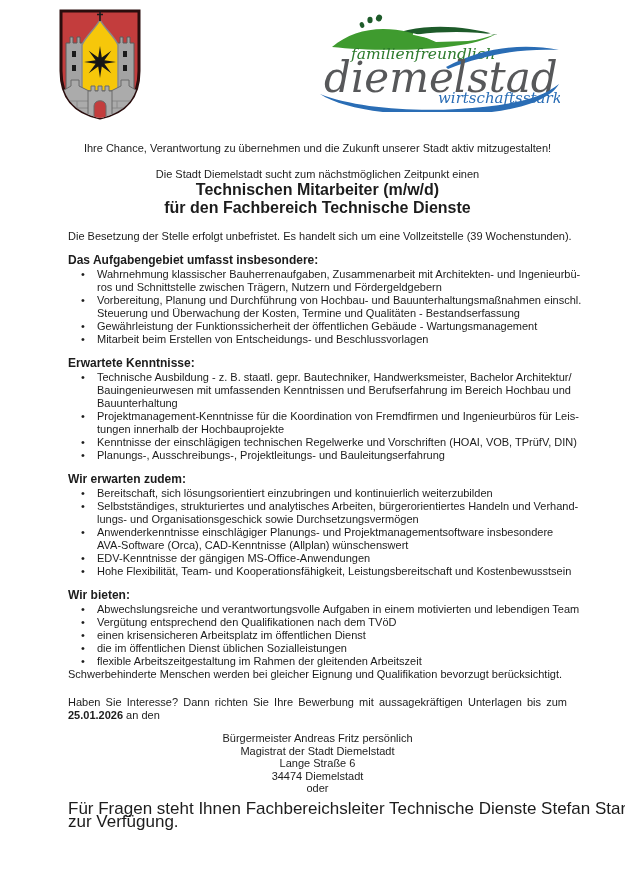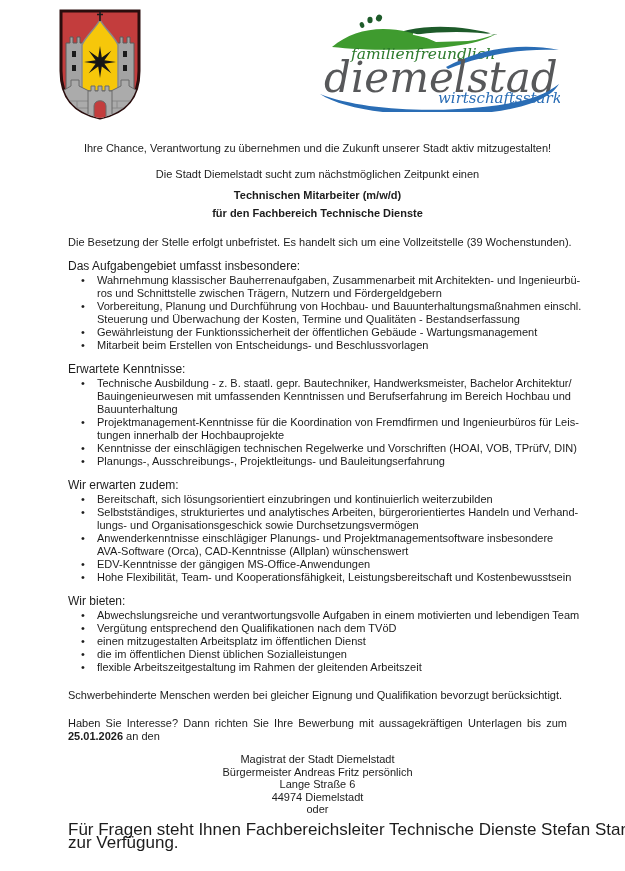--- a/index.html
+++ b/index.html
@@ -19,47 +19,47 @@
   #city-logo { position: absolute; left: 318px; top: 14px; }
   .logo-serif { font-family: "DejaVu Serif", serif; }
   
   .content { margin-left: 68px; margin-right: 58px; } 
   p, h1, h2 { font-weight: normal; }
   .body-line { font-size: 11px; line-height: 13px; white-space: nowrap; }
   .centered { text-align: center; }
   .intro1 { margin-top: 14px; }
   .intro2 { margin-top: 13px; text-align: center; }
   .doc-title {
-    margin-top: 6px;
-    font-size: 11px;
+    margin-top: 0;
+    font-size: 16px;
     line-height: 17.5px;
     font-weight: bold;
     text-align: center;
   }
   .note { margin-top: 14px; }
   .section-heading {
     margin-top: 10px;
     font-size: 12px;
     line-height: 15px;
-    font-weight: normal;
+    font-weight: bold;
   }
   ul.bullets { list-style: none; }
   ul.bullets li { display: flex; }
   .bullet-marker {
     flex: 0 0 29px;
     padding-left: 13px;
     font-size: 11px;
     line-height: 13px;
   }
   .bullet-text {
     font-size: 11px;
     line-height: 13px;
     white-space: pre; 
   }
-  .equality { margin-top: 15px; }
+  .equality { }
   .interest { margin-top: 15px; font-size: 11px; line-height: 13px; }
   .interest .stretch { text-align: justify; text-align-last: justify; }
   .bold { font-weight: bold; }
   .address { margin-top: 10px; text-align: center; font-size: 11px; line-height: 12.5px; }
   .contact { margin-top: 7px; font-size: 17px; line-height: 13px; white-space: pre; }
 </style>
 </head>
 <body>
 
 <div id="page">
@@ -216,45 +216,45 @@
         <li>
             <span class="bullet-marker">•</span>
             <span class="bullet-text">Abwechslungsreiche und verantwortungsvolle Aufgaben in einem motivierten und lebendigen Team</span>
           </li>
         <li>
             <span class="bullet-marker">•</span>
             <span class="bullet-text">Vergütung entsprechend den Qualifikationen nach dem TVöD</span>
           </li>
         <li>
             <span class="bullet-marker">•</span>
-            <span class="bullet-text">einen mitzugestalten Arbeitsplatz im öffentlichen Dienst</span>
+            <span class="bullet-text">einen krisensicheren Arbeitsplatz im öffentlichen Dienst</span>
           </li>
         <li>
             <span class="bullet-marker">•</span>
             <span class="bullet-text">die im öffentlichen Dienst üblichen Sozialleistungen</span>
           </li>
         <li>
             <span class="bullet-marker">•</span>
             <span class="bullet-text">flexible Arbeitszeitgestaltung im Rahmen der gleitenden Arbeitszeit</span>
           </li>
       </ul>
     </section>
 
     <p class="body-line equality">Schwerbehinderte Menschen werden bei gleicher Eignung und Qualifikation bevorzugt berücksichtigt.</p>
 
     <div class="interest">
       <div class="stretch">Haben Sie Interesse? Dann richten Sie Ihre Bewerbung mit aussagekräftigen Unterlagen bis zum</div>
       <div><span class="bold">25.01.2026</span><span> an den</span></div>
     </div>
 
     <div class="address">
+      <div>Bürgermeister Andreas Fritz persönlich</div>
       <div>Magistrat der Stadt Diemelstadt</div>
-      <div>Bürgermeister Andreas Fritz persönlich</div>
       <div>Lange Straße 6</div>
-      <div>44974 Diemelstadt</div>
+      <div>34474 Diemelstadt</div>
       <div>oder</div>
     </div>
 
     <p class="contact">Für Fragen steht Ihnen Fachbereichsleiter Technische Dienste Stefan Stark unter der Tel. 05694 9798-19
 zur Verfügung.</p>
 
   </div>
 </div>
 
 </body></html>

